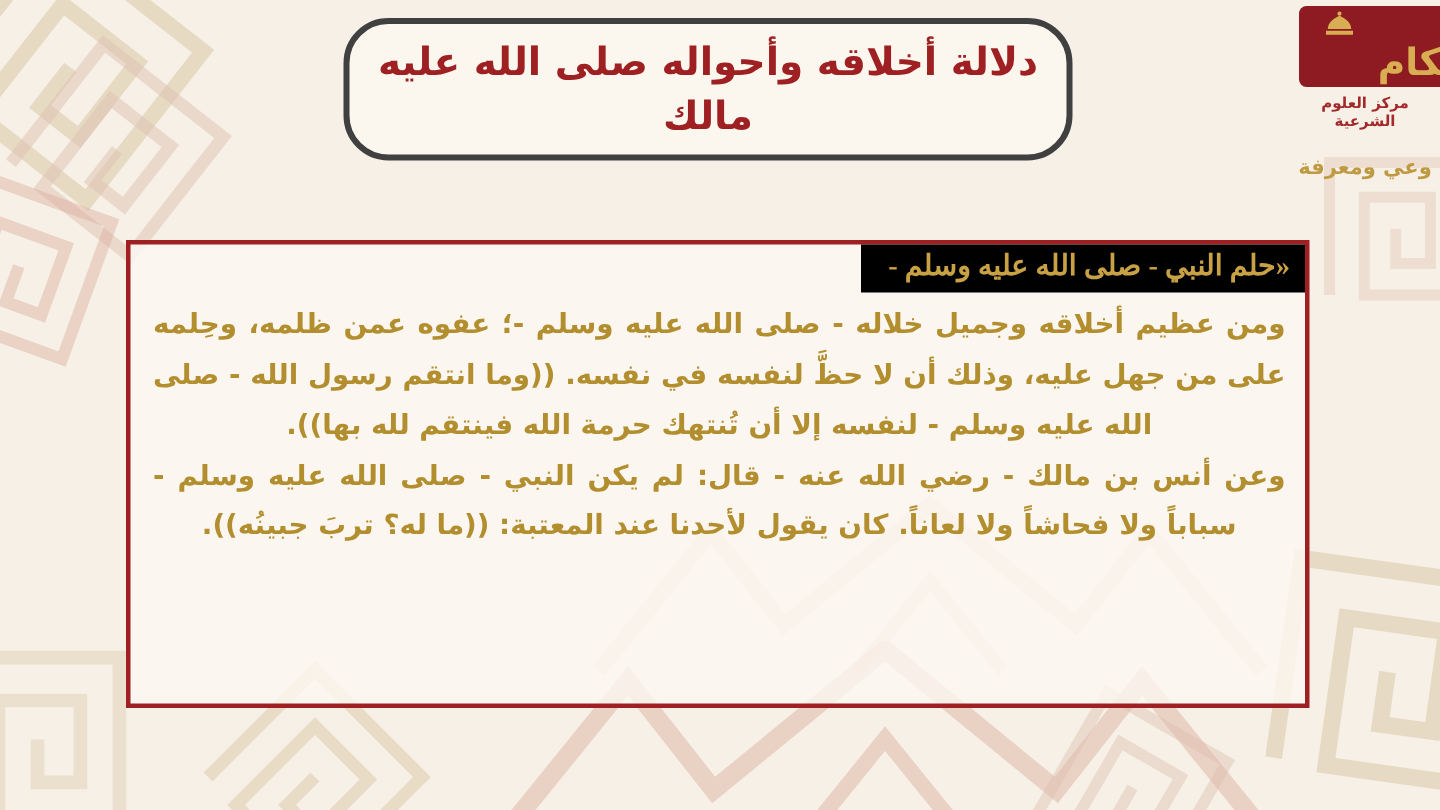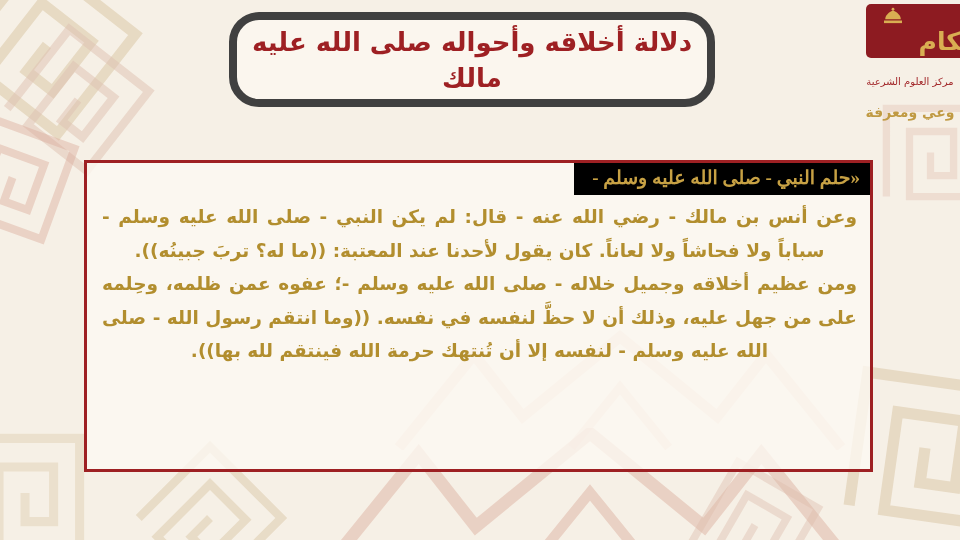--- a/index.html
+++ b/index.html
@@ -9,39 +9,39 @@
     background:#f6f0e6;
   }
   .slide{position:relative;width:960px;height:540px;overflow:hidden;background:#f6f0e6;}
 
   
   .pat{position:absolute;pointer-events:none;}
 
   
   .banner{
     position:absolute;left:229px;top:12px;width:486px;height:95px;
-    box-sizing:border-box;border:8px solid #404040;border-radius:30px;
+    box-sizing:border-box;border:4px solid #404040;border-radius:30px;
     background:#fbf6ee;display:flex;flex-direction:column;align-items:center;justify-content:center;
     direction:rtl;text-align:center;color:#9e2023;font-weight:bold;
     font-size:26px;line-height:36px;
   }
 
   
   .logo{position:absolute;right:0;top:0;width:100px;text-align:center;}
   .logo-square{
     position:relative;margin-left:6px;width:94px;height:54px;margin-top:4px;
     background:#8d1b21;border-radius:5px 0 0 5px;
     display:flex;align-items:flex-end;justify-content:center;padding-left:40px;
   }
   .logo-word{
     color:#d9ae52;font-weight:bold;font-size:25px;line-height:28px;
     direction:rtl;padding-bottom:2px;
   }
   .logo-dome{position:absolute;top:3px;left:14px;width:26px;height:18px;}
-  .logo-org{margin-top:18px;color:#a3292b;font-weight:normal;font-size:10px;direction:rtl;line-height:12px;}
+  .logo-org{margin-top:6px;color:#a3292b;font-weight:bold;font-size:10px;direction:rtl;line-height:12px;}
   .logo-tag{margin-top:19px;color:#c09a43;font-weight:bold;font-size:14px;direction:rtl;line-height:10px;}
 
   
   .content-box{
     position:absolute;left:84px;top:160px;width:789px;height:312px;
     box-sizing:border-box;border:3px solid #9e2023;
     background:rgba(253,249,242,0.78);
   }
   .hadith-heading{
     position:absolute;top:0;right:0;
@@ -103,22 +103,22 @@
   <svg class="pat" style="left:878px;top:100px;width:105px;height:105px;color:#e0bcad;opacity:.35">
       <use href="#maze"></use>
     </svg>
   <svg class="pat" style="left:845px;top:368px;width:160px;height:160px;color:#d9c5a4;opacity:.5;transform:rotate(8deg)">
       <use href="#maze"></use>
     </svg>
 
   <div class="content-box">
     <div class="hadith-heading">«حلم النبي - صلى الله عليه وسلم -</div>
     <div class="body-text">
+      <p class="last-center">ومن عظيم أخلاقه وجميل خلاله - صلى الله عليه وسلم -؛ عفوه عمن ظلمه، وحِلمه على من جهل عليه، وذلك أن لا حظَّ لنفسه في نفسه. ((وما انتقم رسول الله - صلى الله عليه وسلم - لنفسه إلا أن تُنتهك حرمة الله فينتقم لله بها)).</p>
       <p class="last-center">وعن أنس بن مالك - رضي الله عنه - قال: لم يكن النبي - صلى الله عليه وسلم - سباباً ولا فحاشاً ولا لعاناً. كان يقول لأحدنا عند المعتبة: ((ما له؟ تربَ جبينُه)).</p>
-      <p class="last-center">ومن عظيم أخلاقه وجميل خلاله - صلى الله عليه وسلم -؛ عفوه عمن ظلمه، وحِلمه على من جهل عليه، وذلك أن لا حظَّ لنفسه في نفسه. ((وما انتقم رسول الله - صلى الله عليه وسلم - لنفسه إلا أن تُنتهك حرمة الله فينتقم لله بها)).</p>
     </div>
   </div>
 
   <div class="banner">
     <span>دلالة أخلاقه وأحواله صلى الله عليه</span>
     <span>مالك</span>
   </div>
 
   <div class="logo">
     <div class="logo-square">

